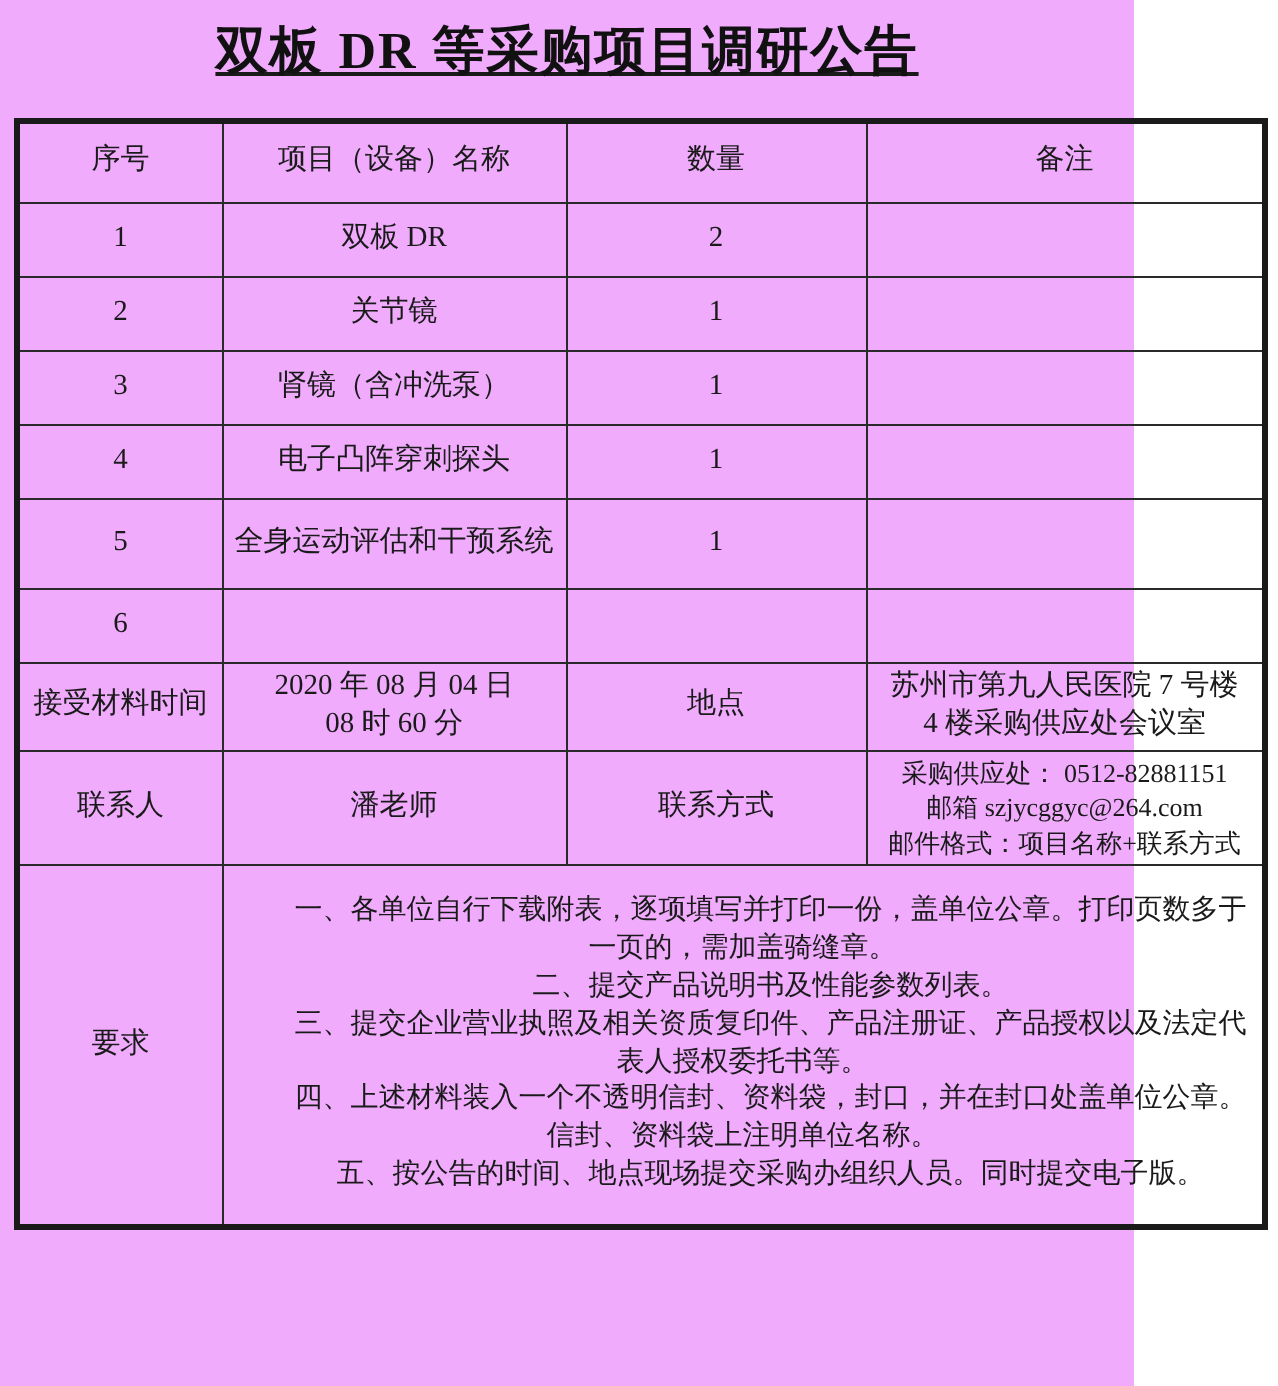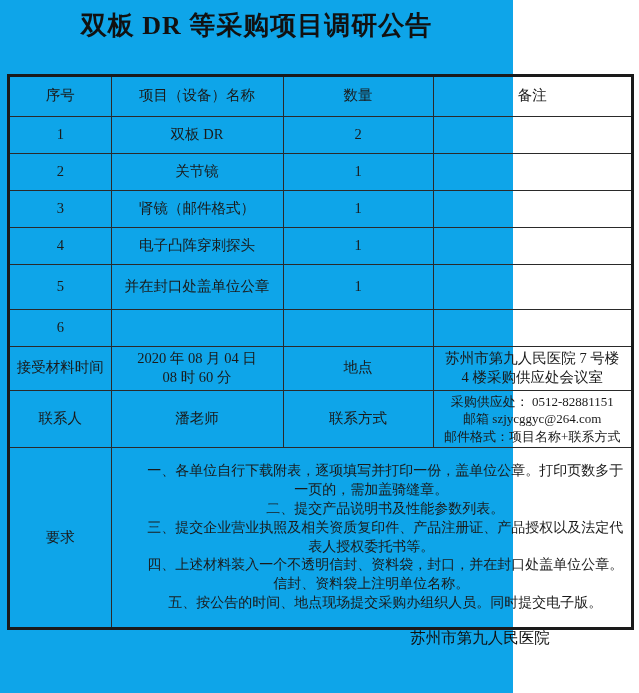--- a/index.html
+++ b/index.html
@@ -5,37 +5,38 @@
   * { margin: 0; padding: 0; box-sizing: border-box; }
   html, body { background: #ffffff; }
   body {
     width: 639px;
     height: 693px;
     overflow: hidden;
     font-family: "Liberation Serif", "DejaVu Serif", serif;
     color: #1a1a1a;
   }
   .page {
-    width: 513px;
+    width: 567px;
     height: 693px;
     position: relative;
-    background: #0ea5e9;
+    background: #f0abfc;
+    text-decoration: underline;
   }
   .doc-title {
     padding-top: 8px;
     text-align: center;
     font-size: 26px;
     font-weight: bold;
     letter-spacing: 1px;
     color: #111111;
   }
   table.doc-table {
     position: absolute;
     left: 8px;
-    top: 75px;
+    top: 60px;
     width: 623px;
     border-collapse: collapse;
     table-layout: fixed;
     font-size: 14.5px;
   }
   table.doc-table td, table.doc-table th {
     border: 1px solid #2a2a2a;
     text-align: center;
     vertical-align: middle;
     font-weight: normal;
@@ -113,33 +114,33 @@
         <td></td>
       </tr>
       <tr class="item-row">
         <td>2</td>
         <td>关节镜</td>
         <td>1</td>
         <td></td>
       </tr>
       <tr class="item-row">
         <td>3</td>
-        <td>肾镜（邮件格式）</td>
+        <td>肾镜（含冲洗泵）</td>
         <td>1</td>
         <td></td>
       </tr>
       <tr class="item-row">
         <td>4</td>
         <td>电子凸阵穿刺探头</td>
         <td>1</td>
         <td></td>
       </tr>
       <tr class="item-row-tall">
         <td>5</td>
-        <td>并在封口处盖单位公章</td>
+        <td>全身运动评估和干预系统</td>
         <td>1</td>
         <td></td>
       </tr>
       <tr class="item-row">
         <td>6</td>
         <td></td>
         <td></td>
         <td></td>
       </tr>
 
@@ -174,16 +175,15 @@
           <p>二、提交产品说明书及性能参数列表。</p>
           <p>三、提交企业营业执照及相关资质复印件、产品注册证、产品授权以及法定代表人授权委托书等。</p>
           <p>四、上述材料装入一个不透明信封、资料袋，封口，并在封口处盖单位公章。信封、资料袋上注明单位名称。</p>
           <p>五、按公告的时间、地点现场提交采购办组织人员。同时提交电子版。</p>
         </td>
       </tr>
     </tbody>
   </table>
 
   <div class="footer">
-    <div class="footer-org">苏州市第九人民医院</div>
   </div>
 
 </div>
 
 </body></html>

